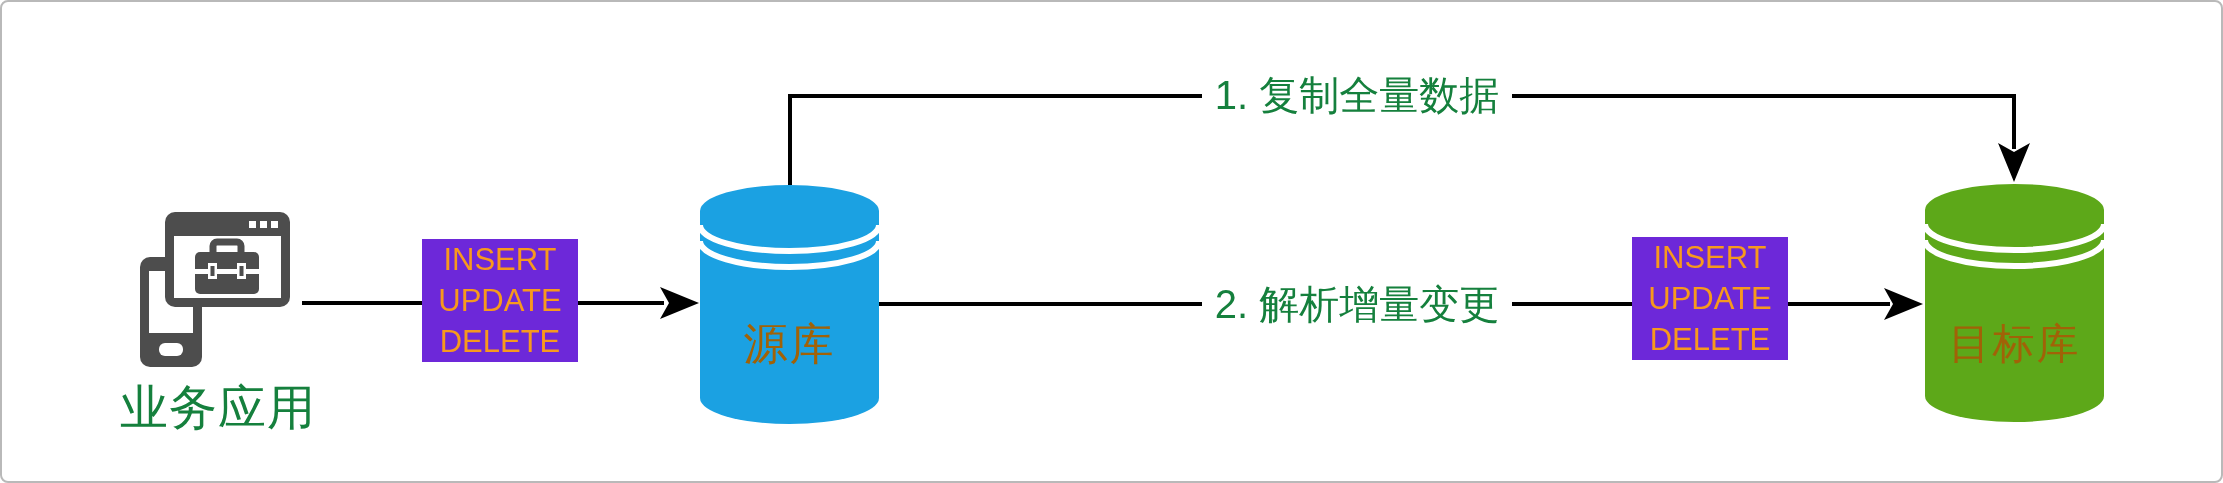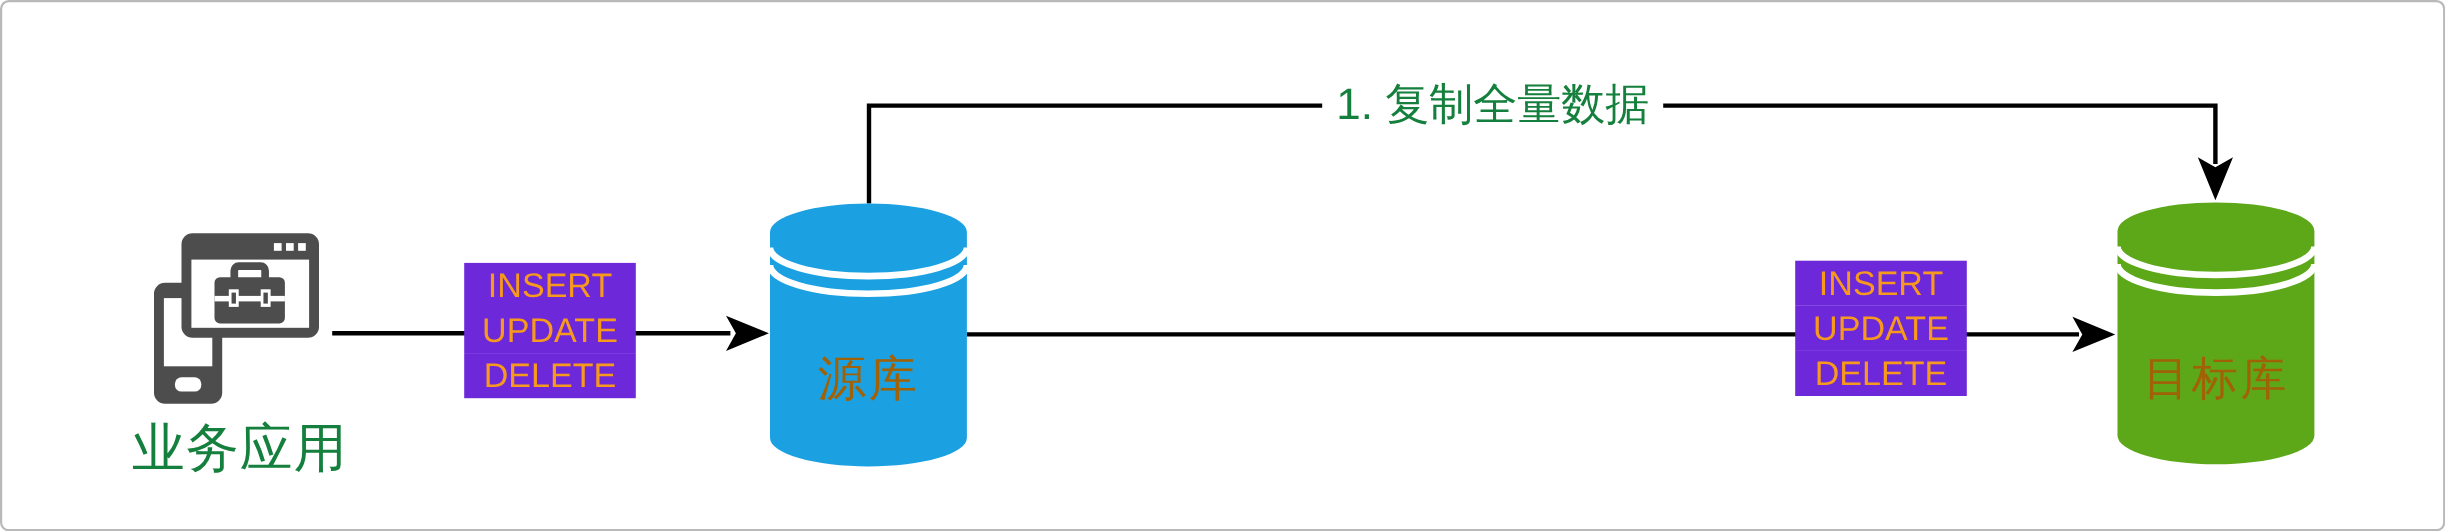--- a/index.html
+++ b/index.html
@@ -87,20 +87,21 @@
   </svg>
 
   <div class="lbl node-label" style="left:96px;top:374px;width:240px;">业务应用</div>
 
   <div class="lbl cyl-label" style="left:698px;top:313px;width:179px;">源库</div>
 
   <div class="lbl cyl-label" style="left:1923px;top:314px;width:179px;font-size:42px;">目标库</div>
 
   <div class="lbl edge-label" style="left:1200px;top:70px;width:310px;">1. 复制全量数据</div>
 
+  <div class="lbl edge-label" style="left:1200px;top:279px;width:310px;">2. 解析增量变更</div>
 
   <div class="ops" style="left:420px;top:237px;">
     <div>INSERT</div>
     <div>UPDATE</div>
     <div>DELETE</div>
   </div>
 
   <div class="ops" style="left:1630px;top:235px;">
     <div>INSERT</div>
     <div>UPDATE</div>

